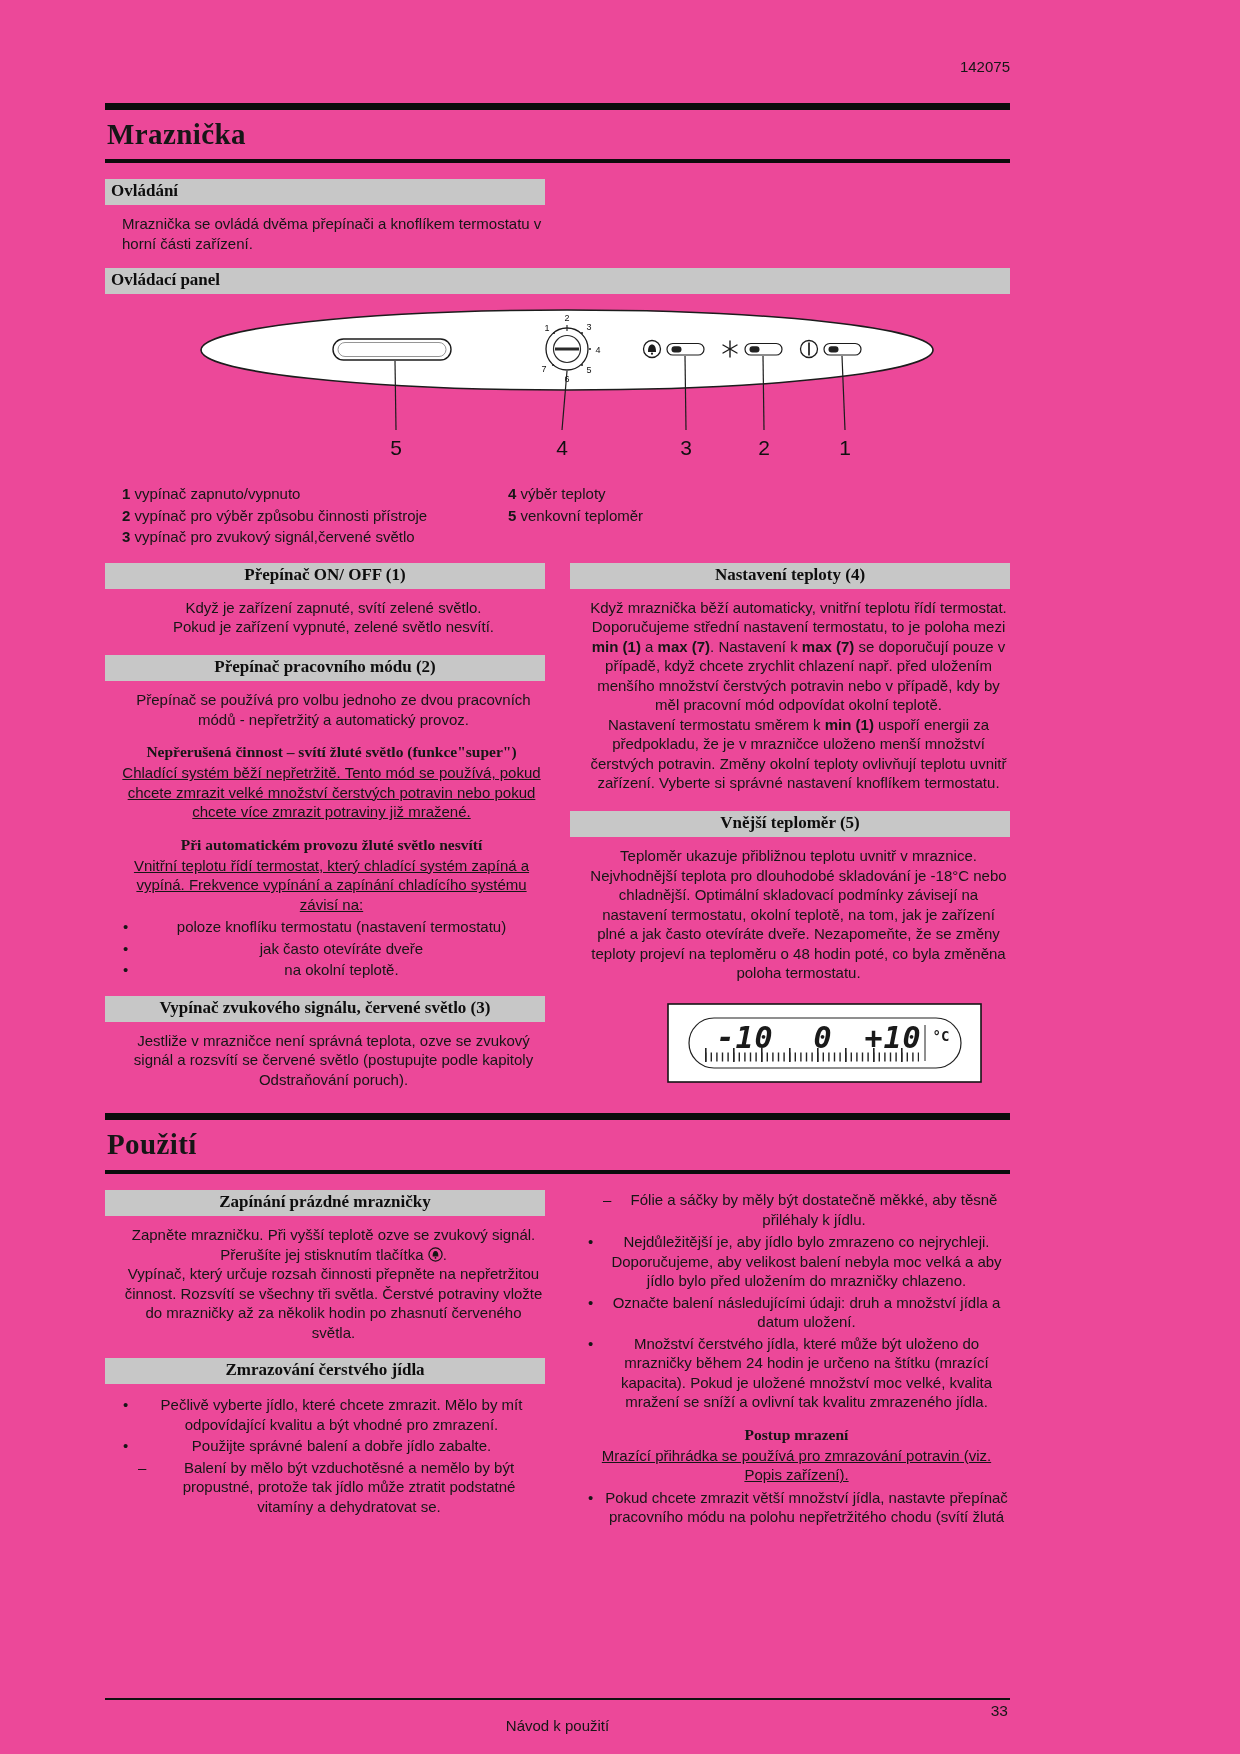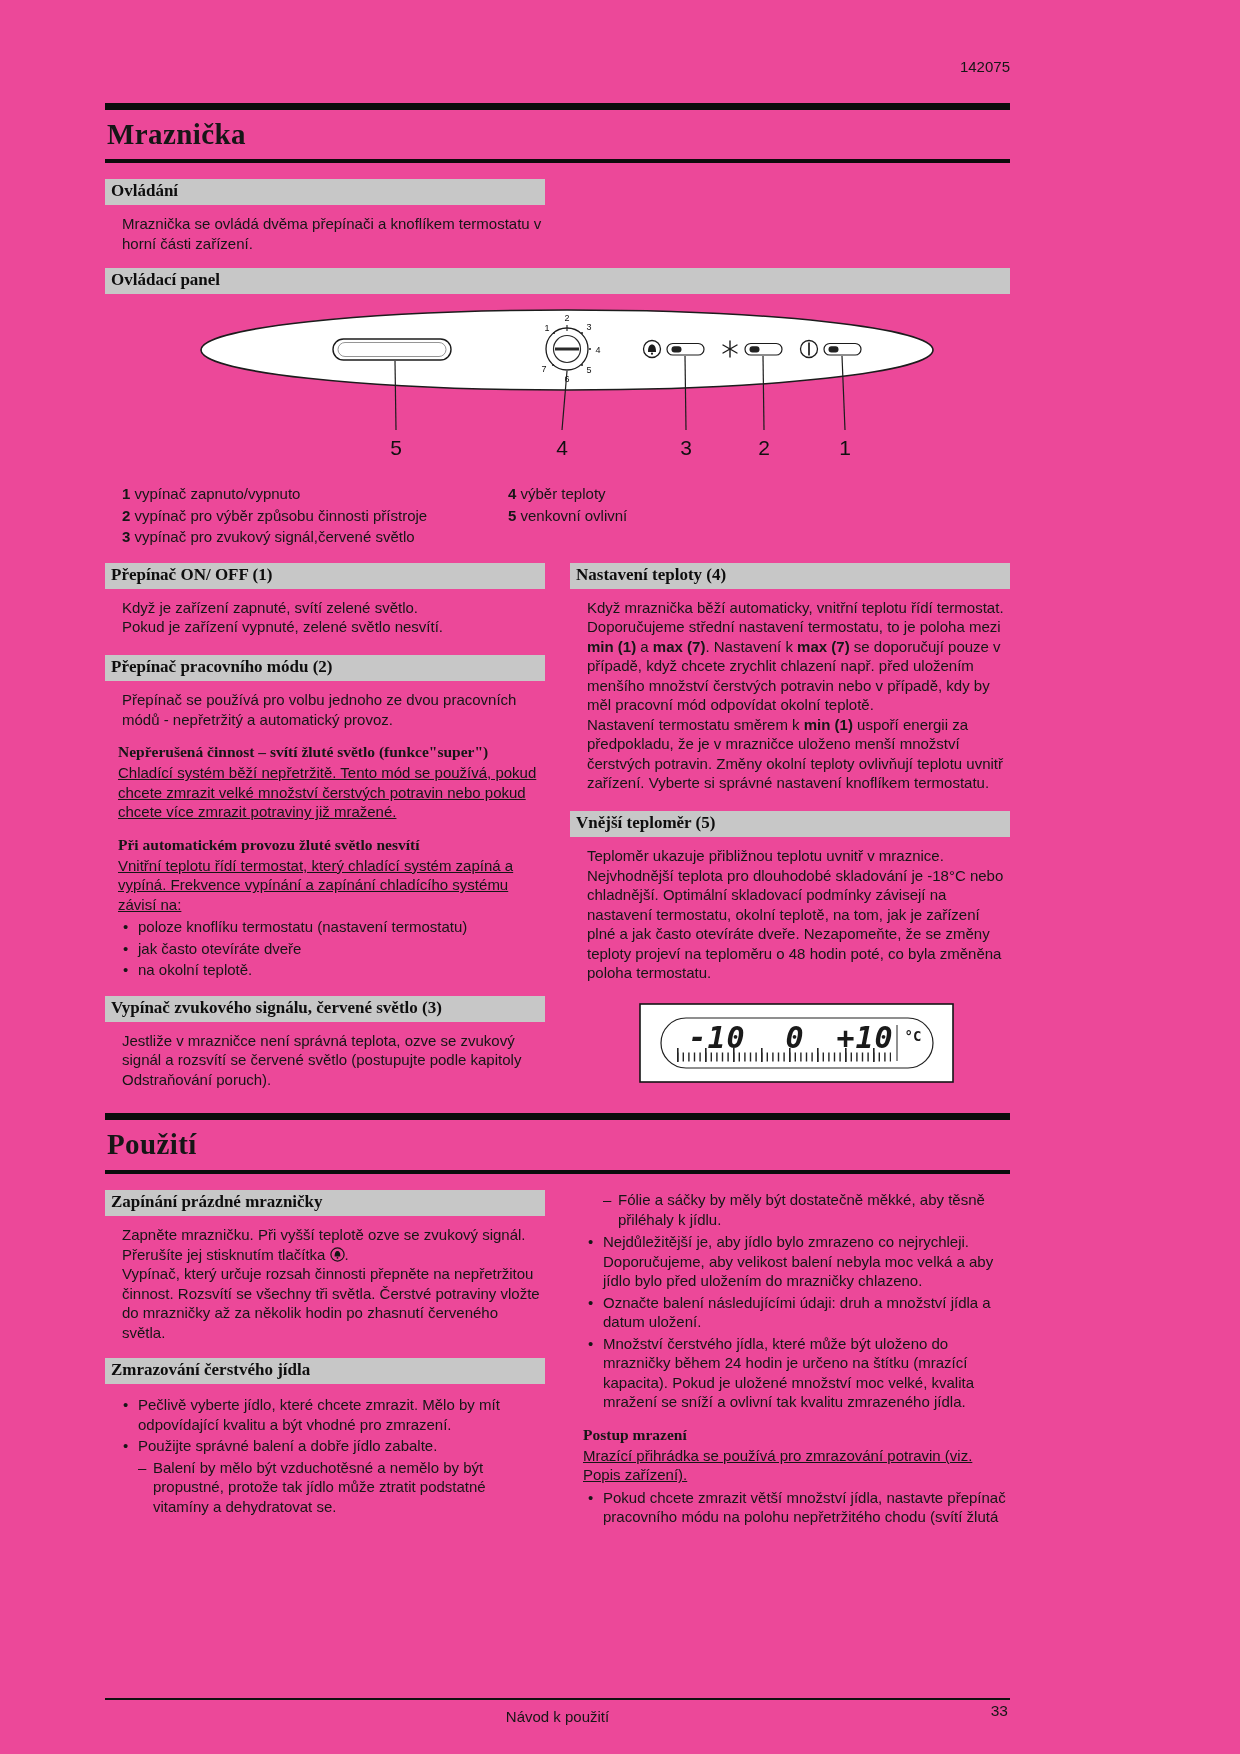--- a/index.html
+++ b/index.html
@@ -40,21 +40,21 @@
   .dash-item { position:relative; margin:2px 0 0 33px; padding-left:15px; }
   .dash-item::before { content:"\2013"; position:absolute; left:0; }
 
   .panel-fig { display:block; margin:8px 0 0 0; }
   .legend {
     display:grid; grid-template-columns:386px 1fr; row-gap:2px;
     margin:4px 0 0 17px;
   }
   .legend b { font-weight:bold; }
 
-  .twocol { display:flex; gap:25px; margin-top:16px; align-items:flex-start; }
+  .twocol { display:flex; gap:25px; margin-top:16px; align-items:flex-start;text-align:center; }
   .col { width:440px; }
   .mt18 { margin-top:18px; }
   .mt16 { margin-top:16px; }
 
   .thermo-wrap { margin:20px 0 0 69px; }
 
   .dialnum { font-size:9px; fill:#101010; }
   .callout { font-size:21px; fill:#101010; }
   .lcd {
     font-family:"DejaVu Sans Mono","Liberation Mono",monospace;
@@ -65,21 +65,21 @@
     font-family:"DejaVu Sans Mono","Liberation Mono",monospace;
     font-weight:bold; font-size:14px; fill:#1a1a1a;
   }
 
   .inline-icon { display:inline-block; vertical-align:-2px; }
 
   .footer {
     position:absolute; left:105px; top:1698px; width:905px;
     border-top:2px solid #111;
   }
-  .footer .center { text-align:center; padding-top:7px; font-size:15px; }
+  .footer .center { text-align:center; padding-top:16px; font-size:15px; }
   .footer .pagenum { position:absolute; right:2px; top:1px; font-size:15.5px; }
 </style>
 </head>
 <body>
 
 <div class="page">
   <div class="content">
 
     <div class="doc-number">142075</div>
 
@@ -162,21 +162,21 @@
       <text class="callout" x="457" y="153" text-anchor="middle">4</text>
       <text class="callout" x="581" y="153" text-anchor="middle">3</text>
       <text class="callout" x="659" y="153" text-anchor="middle">2</text>
       <text class="callout" x="740" y="153" text-anchor="middle">1</text>
     </svg>
 
     <div class="legend">
       <div><b>1</b> <span>vypínač zapnuto/vypnuto</span></div>
       <div><b>4</b> <span>výběr teploty</span></div>
       <div><b>2</b> <span>vypínač pro výběr způsobu činnosti přístroje</span></div>
-      <div><b>5</b> <span>venkovní ovlivní</span></div>
+      <div><b>5</b> <span>venkovní teploměr</span></div>
       <div><b>3</b> <span>vypínač pro zvukový signál,červené světlo</span></div>
     </div>
 
     <div class="twocol">
       <div class="col">
         <div class="graybar">Přepínač ON/ OFF (1)</div>
         <p class="body">Když je zařízení zapnuté, svítí zelené světlo.
 Pokud je zařízení vypnuté, zelené světlo nesvítí.</p>
 
         <div class="graybar mt18">Přepínač pracovního módu (2)</div>

